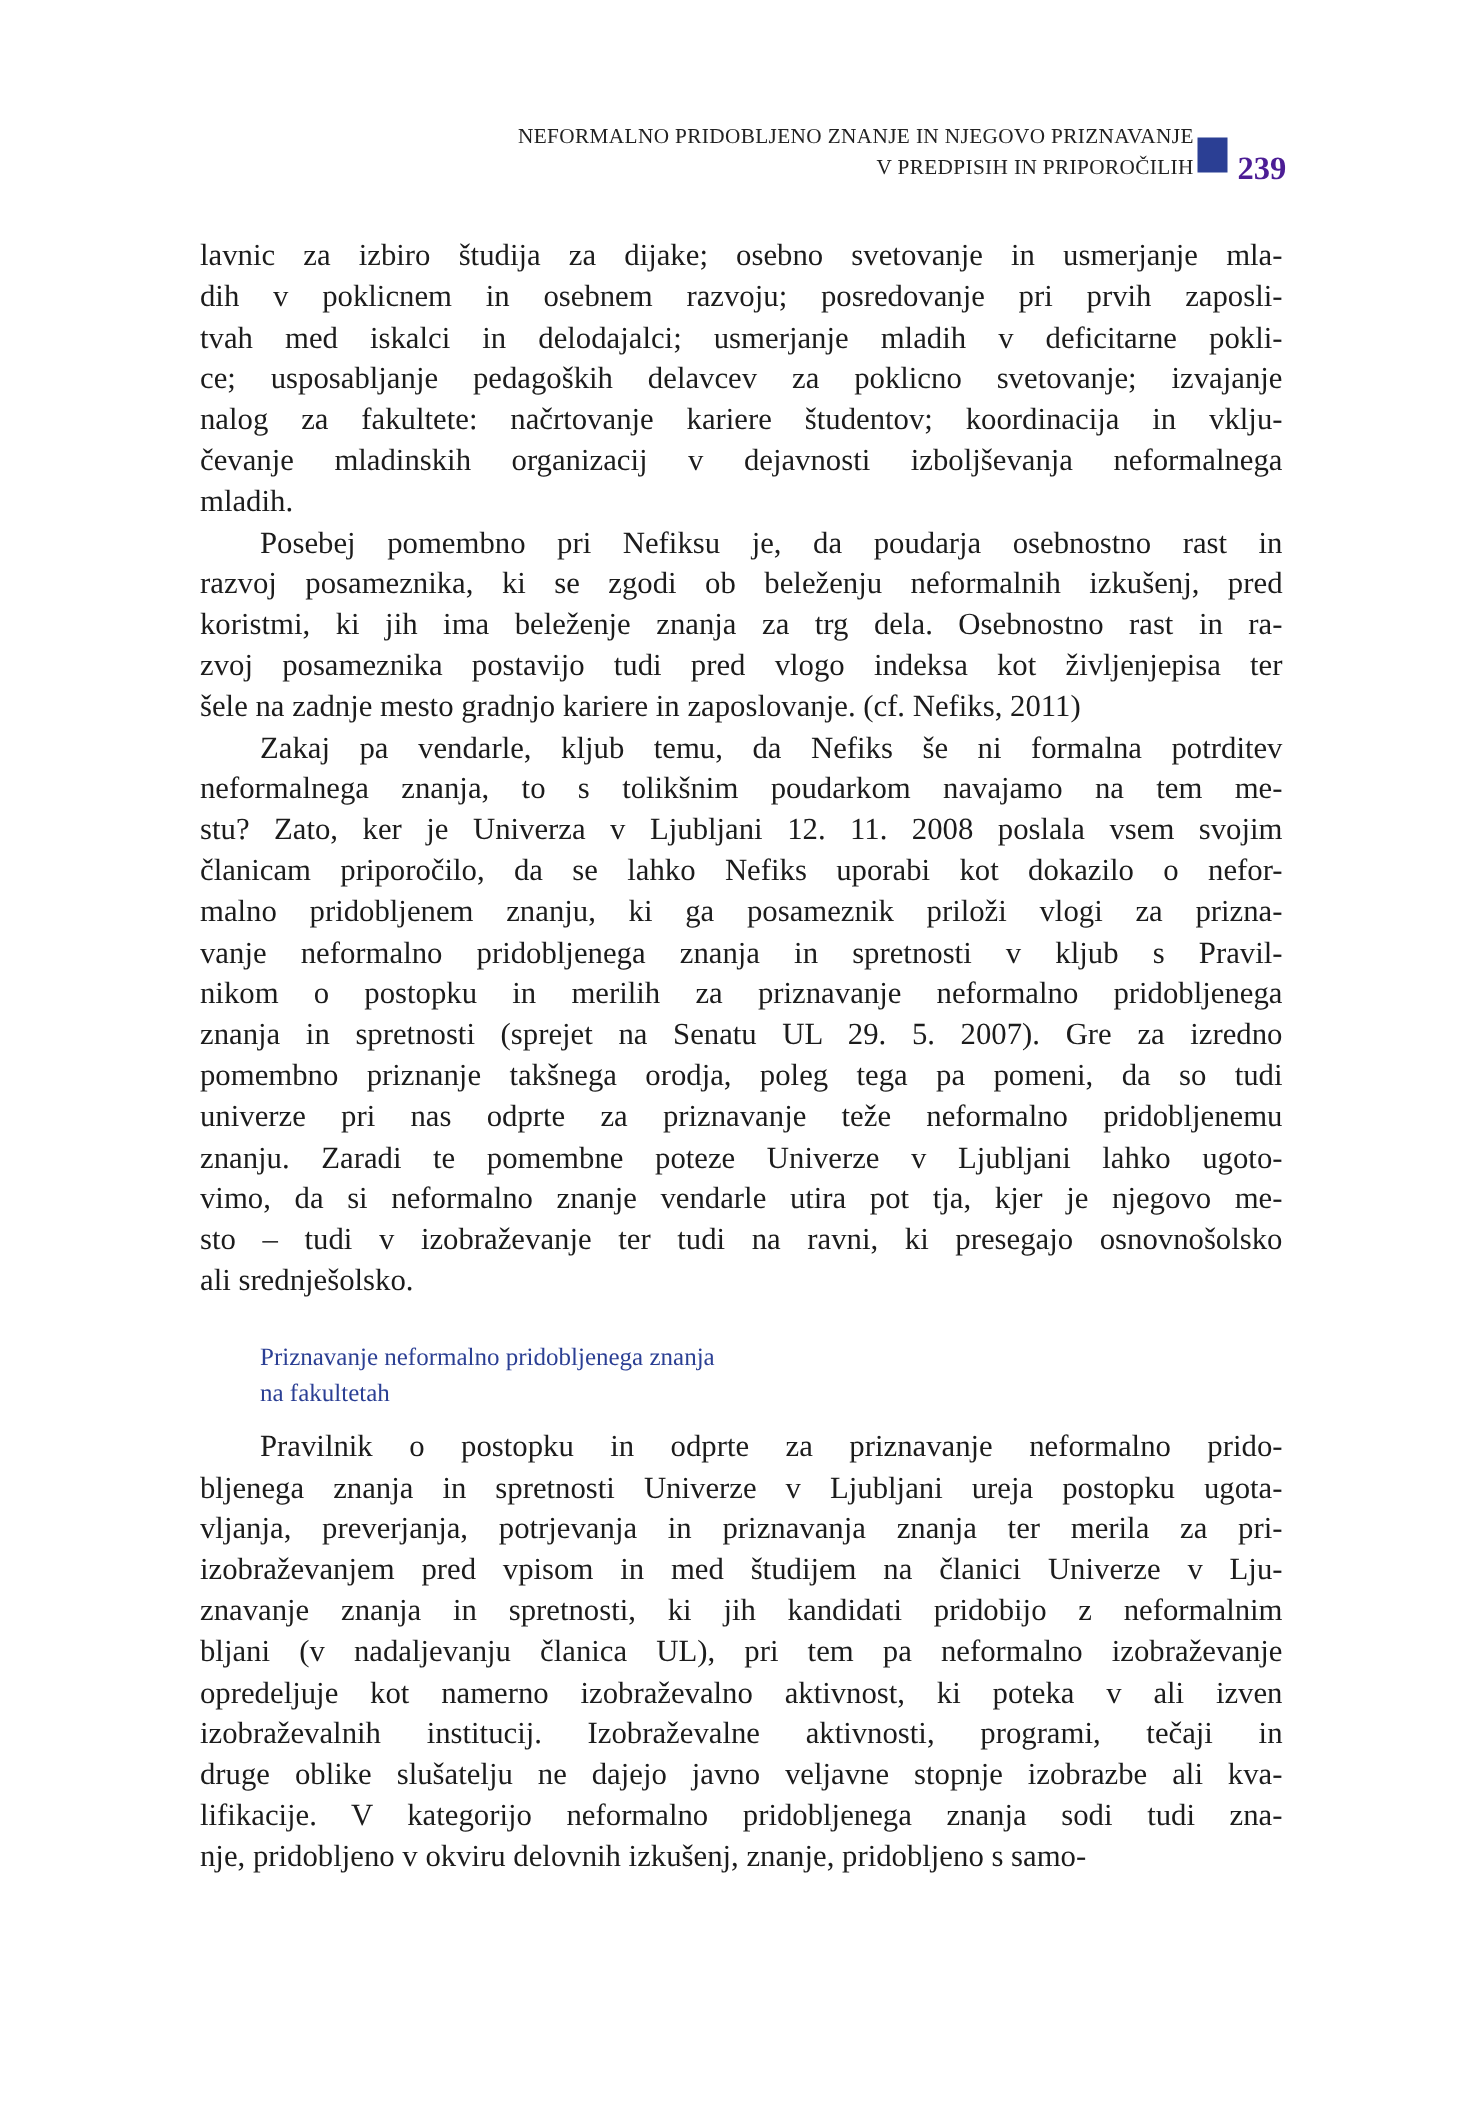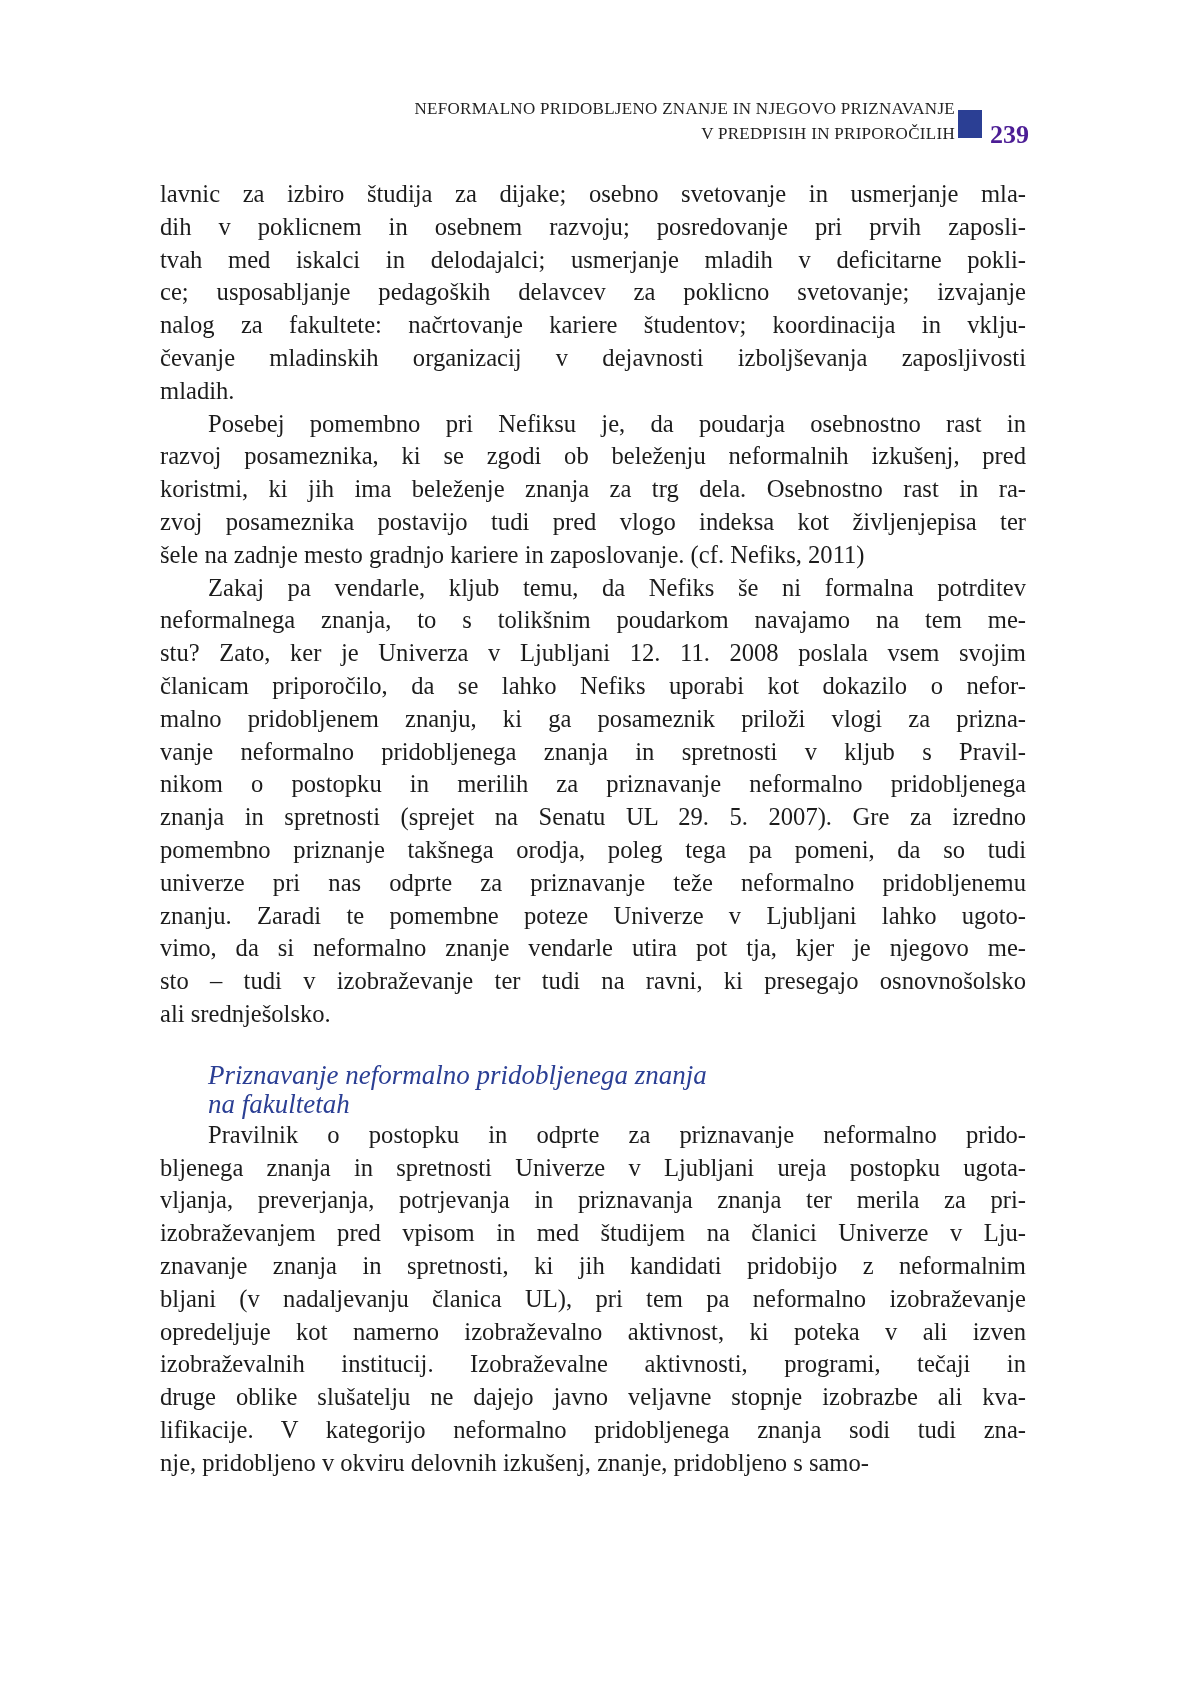--- a/index.html
+++ b/index.html
@@ -2,46 +2,46 @@
 <html><head>
 <meta charset="utf-8">
 <style>
   html, body { margin:0; padding:0; background:#ffffff; }
   body { width:1187px; height:1684px; position:relative; overflow:hidden;
          font-family:"Liberation Serif","DejaVu Serif",serif; color:#1c1c1c; }
   .running-head { position:absolute; top:96px; right:232px; text-align:right;
          font-size:17px; letter-spacing:0.3px; line-height:25px; color:#222; }
   .head-square { position:absolute; left:958px; top:110px; width:24px; height:28px; }
   .page-num { position:absolute; left:990px; top:120px; font-size:26px; font-weight:bold; color:#4c1d95; }
-  .body { position:absolute; left:160px; top:178px; width:866px; font-size:24.6px; line-height:32.8px; }
+  .body { position:absolute; left:160px; top:189px; width:866px; font-size:24.6px; line-height:32.8px; }
   .ln { display:block; text-align:justify; text-align-last:justify; white-space:nowrap; height:32.8px; }
   .ln.last { text-align-last:left; }
   .ln.indent { padding-left:48px; }
-  .heading { color:#2B3F94; font-style:italic; font-size:27px; line-height:29px; margin-top:30px; margin-bottom:0; padding-left:48px; }
+  .heading { color:#2B3F94; font-size:20px; line-height:29px; margin-top:30px; margin-bottom:12px; padding-left:48px; }
   .heading span { display:block; }
 </style>
 </head>
 <body>
 
 <div class="running-head">
   <div>NEFORMALNO PRIDOBLJENO ZNANJE IN NJEGOVO PRIZNAVANJE</div>
   <div>V PREDPISIH IN PRIPOROČILIH</div>
 </div>
 <div class="head-square" style="background: rgb(43, 63, 148);"></div>
 <div class="page-num">239</div>
 
 <div class="body">
   <div id="paras-before">
       <div>
         <span class="ln">lavnic za izbiro študija za dijake; osebno svetovanje in usmerjanje mla-</span>
         <span class="ln">dih v poklicnem in osebnem razvoju; posredovanje pri prvih zaposli-</span>
         <span class="ln">tvah med iskalci in delodajalci; usmerjanje mladih v deficitarne pokli-</span>
         <span class="ln">ce; usposabljanje pedagoških delavcev za poklicno svetovanje; izvajanje</span>
         <span class="ln">nalog za fakultete: načrtovanje kariere študentov; koordinacija in vklju-</span>
-        <span class="ln">čevanje mladinskih organizacij v dejavnosti izboljševanja zaposljivosti</span>
+        <span class="ln">čevanje mladinskih organizacij v dejavnosti izboljševanja neformalnega</span>
         <span class="ln last">mladih.</span>
       </div>
       <div>
         <span class="ln indent">Posebej pomembno pri Nefiksu je, da poudarja osebnostno rast in</span>
         <span class="ln">razvoj posameznika, ki se zgodi ob beleženju neformalnih izkušenj, pred</span>
         <span class="ln">koristmi, ki jih ima beleženje znanja za trg dela. Osebnostno rast in ra-</span>
         <span class="ln">zvoj posameznika postavijo tudi pred vlogo indeksa kot življenjepisa ter</span>
         <span class="ln last">šele na zadnje mesto gradnjo kariere in zaposlovanje. (cf. Nefiks, 2011)</span>
       </div>
       <div>

